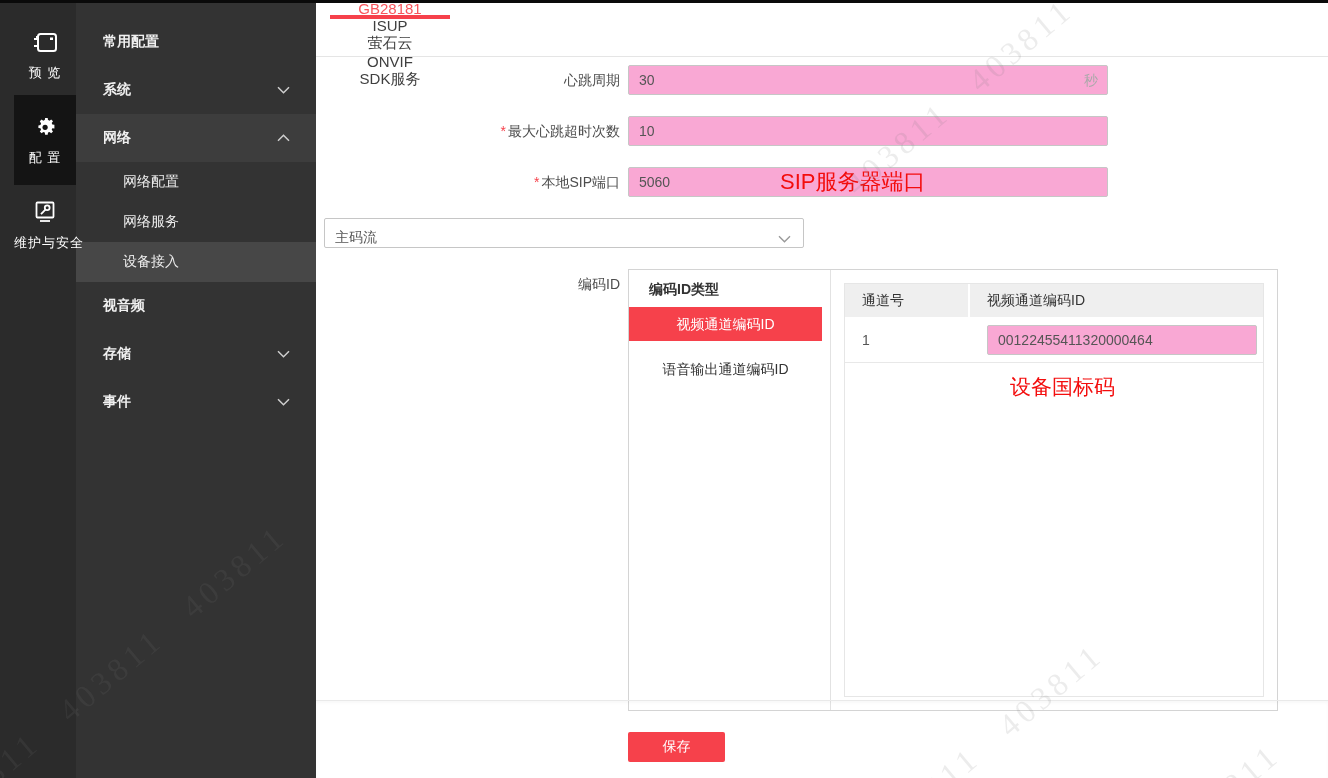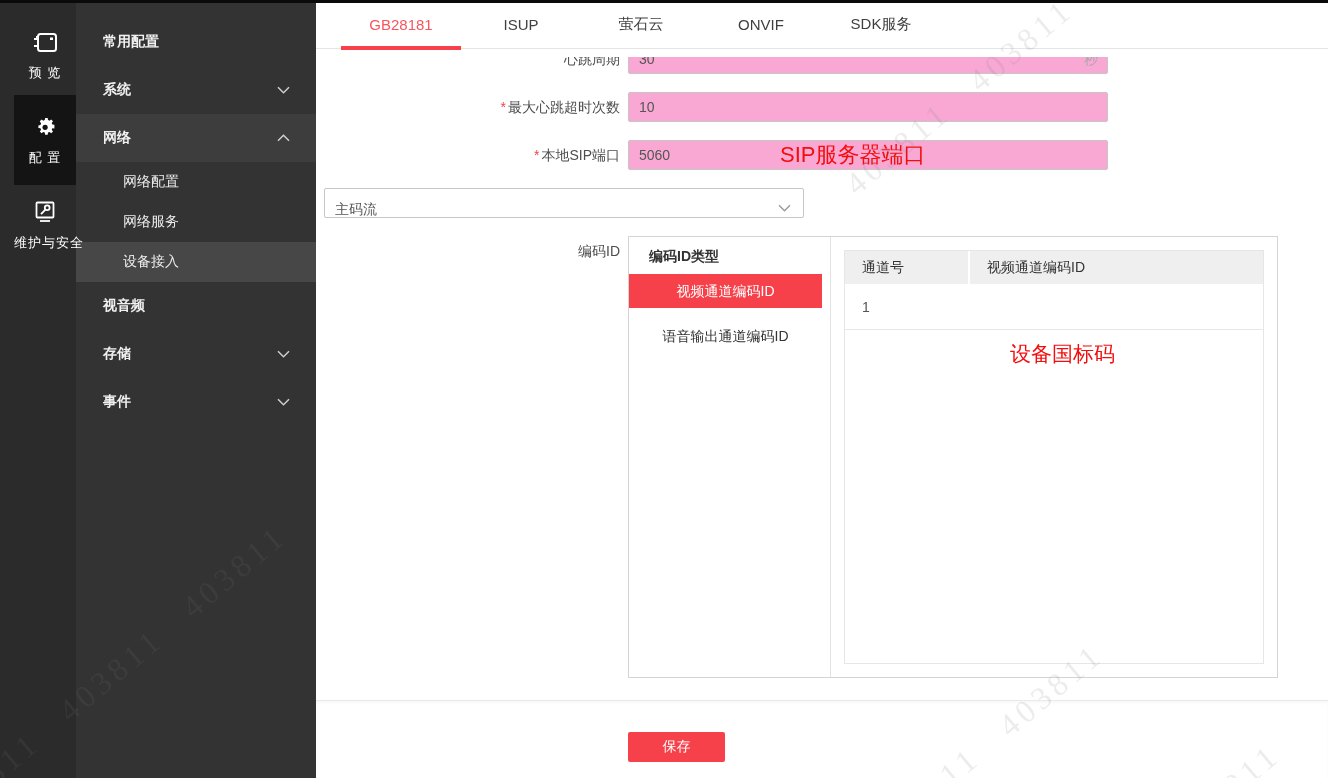--- a/index.html
+++ b/index.html
@@ -23,42 +23,42 @@
   .menu { position:absolute; left:76px; top:0; bottom:0; width:240px; background:#333333; padding-top:18px; z-index:9; }
   .menu-item { height:48px; display:flex; align-items:center; justify-content:space-between;
                padding:0 26px 0 27px; color:#f0f0f0; cursor:pointer;font-weight:bold; }
   .menu-item.hl { background:#3d3d3d; }
   .menu-sub { height:40px; display:flex; align-items:center; padding-left:47px; color:#ededed; cursor:pointer; }
   .menu-sub.selected { background:#474747; }
   .chev { flex:none; display:inline-flex; }
 
   
   .content { position:absolute; left:316px; top:0; right:0; bottom:0; background:#fff; }
-  .tabbar { position:absolute; top:0; left:0; right:0; height:49px; background:#fff;
-            border-bottom:1px solid #e5e5e5; display:flex; padding-left:25px; z-index:5; }
+  .tabbar { position:absolute; top:0; left:0; right:0; height:57px; background:#fff;
+            border-bottom:1px solid #e5e5e5; display:flex; padding-left:14px; z-index:5;flex-direction:column; }
   .tab { width:120px; display:flex; align-items:center; justify-content:center;
          font-size:15px; color:#3f3f3f; position:relative; cursor:pointer; }
   .tab.active { color:#f8555c; }
   .tab-underline { position:absolute; left:0; right:0; bottom:-2px; height:4px; background:#f6414b; }
 
   .clip { position:absolute; top:57px; left:0; right:0; bottom:0; overflow:hidden; }
   .form { margin-top:-13px; }
-  .frow { display:flex; align-items:center; margin-bottom:18px; }
+  .frow { display:flex; align-items:center; margin-bottom:18px;margin-top:21px; }
   .frow.panel-row { align-items:flex-start;border-radius:16px; }
   .flabel { width:304px; flex:none; text-align:right; color:#4d4d4d; line-height:16px; }
   .flabel.top { padding-top:7px; }
   .req { color:#f6414b; margin-right:2px; }
   .fcontrol { margin-left:8px; position:relative; width:480px; flex:none; }
   .fin { width:100%; height:30px; border:1px solid #c6c6c6; border-radius:2px; background:#f9a8d4;
          padding:0 10px; font-size:14px; color:#555; font-family:inherit; outline:none; }
   .unit { position:absolute; right:10px; top:0; line-height:30px; color:#a9a9a9; }
   .annot { color:#f30d0d; white-space:nowrap; }
   .annot-sip { position:absolute; left:152px; top:50%; transform:translateY(-50%); font-size:22px; z-index:2; }
   .select { width:100%; height:30px; border:1px solid #c6c6c6; border-radius:2px; background:#fff;
-            display:flex; align-items:flex-start; padding:12px 10px; color:#555; cursor:pointer; position:relative;font-family:Liberation Mono, monospace; }
+            display:flex; align-items:flex-end; padding:0 10px; color:#555; cursor:pointer; position:relative; }
   .select .sel-chev { position:absolute; right:12px; top:11px; }
 
   
   .panel { margin-left:8px; width:650px; height:442px; border:1px solid #d4d4d4; display:flex; background:#fff; flex:none; }
   .panel-left { width:202px; flex:none; border-right:1px solid #e2e2e2; padding-top:9px; }
   .panel-left-header { padding-left:20px; height:28px; line-height:20px; color:#333; font-weight:700; }
   .type-item { height:34px; line-height:34px; text-align:center; color:#333; cursor:pointer; margin-right:8px; }
   .type-item.selected { background:#f6414b; color:#fff; }
   .type-item + .type-item { margin-top:11px; }
   .panel-right { flex:1; padding:13px; }
@@ -250,20 +250,23 @@
               <div class="type-item">语音输出通道编码ID</div>
             </div>
             <div class="panel-right">
               <div class="tbox">
                 <div class="thead">
                   <div class="th th-c1">通道号</div>
                   <div class="th th-c2">视频通道编码ID</div>
                 </div>
                 <div class="trow">
                   <div class="td-c1">1</div>
+                  <div class="td-c2">
+                    <input class="fin id-input" type="text" value="00122455411320000464" style="">
+                  </div>
                 </div>
                 <div class="annot gb-annot">设备国标码</div>
               </div>
             </div>
           </div>
         </div>
 
       </div>
     </div>
 

